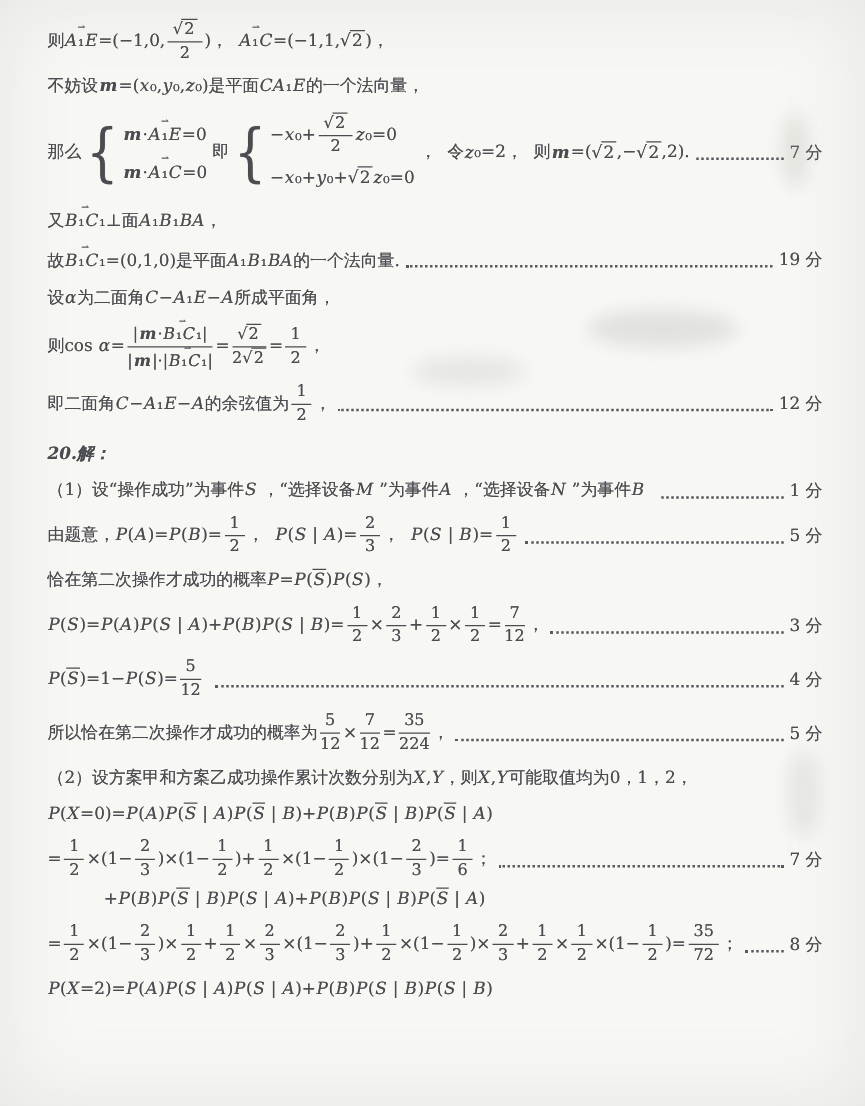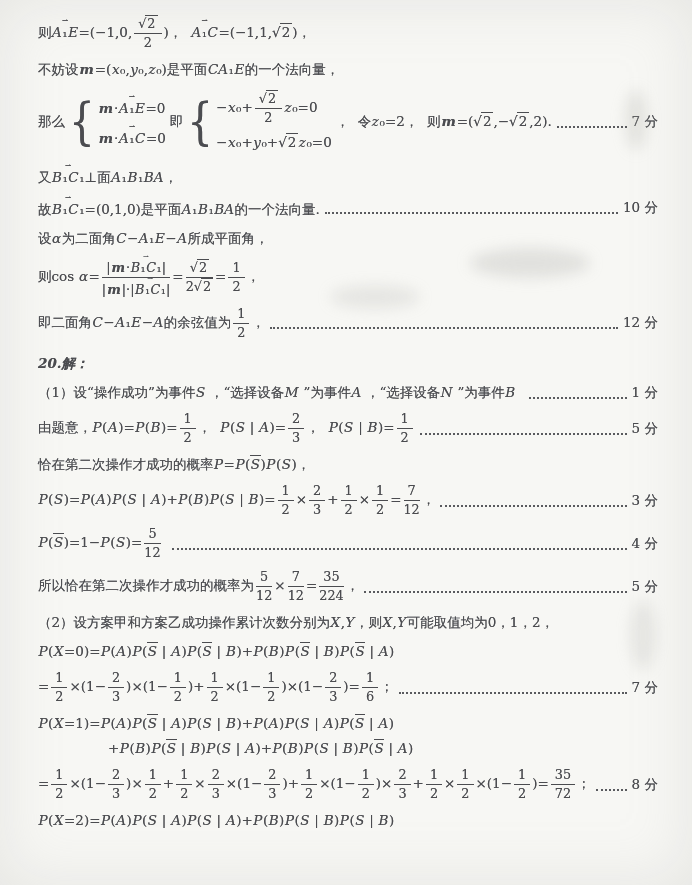--- a/index.html
+++ b/index.html
@@ -21,21 +21,21 @@
     color:var(--ink);
     font-size:13.5px;
     box-shadow:inset 0 0 60px rgba(180,180,175,0.25);
     text-shadow:0 0 0.5px rgba(75,76,80,0.75);
   }
   .line{display:flex;align-items:center;margin:0 0 8px 0;min-height:21px;}
   .line .content{line-height:1.55;white-space:pre-wrap;}
   .line.bold{margin-top:12px;font-style:italic;}
   .line.bold .content{font-weight:700;}
   .line.indent{margin-top:-4px;}
-  .line.indent .content{margin-left:70px;}
+  .line.indent .content{margin-left:45px;}
   i{font-style:italic;padding:0 0.5px;}
   .bfi{font-weight:700;font-style:italic;padding:0 1px;}
   
   .frac{
     display:inline-flex;flex-direction:column;align-items:center;
     vertical-align:middle;margin:0 2px;font-size:0.95em;line-height:1.25;text-align:center;
   }
   .frac .num{border-bottom:1px solid currentColor;padding:0 4px 1px;}
   .frac .den{padding-top:1px;}
   
@@ -76,21 +76,21 @@
       <span class="content">那么<span class="cases"><span class="brace">{</span><span class="ccol"><span class="crow"><span class="bfi">m</span>·<span class="vec"><span class="arr">⇀</span><span><i>A</i>₁<i>E</i></span></span>=0</span><span class="crow"><span class="bfi">m</span>·<span class="vec"><span class="arr">⇀</span><span><i>A</i>₁<i>C</i></span></span>=0</span></span></span>即<span class="cases"><span class="brace">{</span><span class="ccol"><span class="crow">−<i>x</i>₀+<span class="frac"><span class="num"><span class="sqrt"><span class="rad">√</span><span class="rcd">2</span></span></span><span class="den">2</span></span><i>z</i>₀=0</span><span class="crow">−<i>x</i>₀+<i>y</i>₀+<span class="sqrt"><span class="rad">√</span><span class="rcd">2</span></span><i>z</i>₀=0</span></span></span>，  令<i>z</i>₀=2，  则<span class="bfi">m</span>=(<span class="sqrt"><span class="rad">√</span><span class="rcd">2</span></span>,−<span class="sqrt"><span class="rad">√</span><span class="rcd">2</span></span>,2).</span>
       <span class="dots"></span>
       <span class="score">7 分</span>
     </div>
     <div class="line">
       <span class="content">又<span class="vec"><span class="arr">⇀</span><span><i>B</i>₁<i>C</i>₁</span></span>⊥面<i>A</i>₁<i>B</i>₁<i>BA</i>，</span>
     </div>
     <div class="line">
       <span class="content">故<span class="vec"><span class="arr">⇀</span><span><i>B</i>₁<i>C</i>₁</span></span>=(0,1,0)是平面<i>A</i>₁<i>B</i>₁<i>BA</i>的一个法向量.</span>
       <span class="dots"></span>
-      <span class="score">10 分</span>
+      <span class="score">19 分</span>
     </div>
     <div class="line">
       <span class="content">设<i>α</i>为二面角<i>C</i>−<i>A</i>₁<i>E</i>−<i>A</i>所成平面角，</span>
     </div>
     <div class="line">
       <span class="content">则cos <i>α</i>=<span class="frac"><span class="num">|<span class="bfi">m</span>·<span class="vec"><span class="arr">⇀</span><span><i>B</i>₁<i>C</i>₁</span></span>|</span><span class="den">|<span class="bfi">m</span>|·|<span class="vec"><span class="arr">⇀</span><span><i>B</i>₁<i>C</i>₁</span></span>|</span></span>=<span class="frac"><span class="num"><span class="sqrt"><span class="rad">√</span><span class="rcd">2</span></span></span><span class="den">2<span class="sqrt"><span class="rad">√</span><span class="rcd">2</span></span></span></span>=<span class="frac"><span class="num">1</span><span class="den">2</span></span>，</span>
     </div>
     <div class="line">
       <span class="content">即二面角<i>C</i>−<i>A</i>₁<i>E</i>−<i>A</i>的余弦值为<span class="frac"><span class="num">1</span><span class="den">2</span></span>，</span>
       <span class="dots"></span>
@@ -131,23 +131,20 @@
       <span class="content">（2）设方案甲和方案乙成功操作累计次数分别为<i>X</i>,<i>Y</i>，则<i>X</i>,<i>Y</i>可能取值均为0，1，2，</span>
     </div>
     <div class="line">
       <span class="content"><i>P</i>(<i>X</i>=0)=<i>P</i>(<i>A</i>)<i>P</i>(<span class="bar"><i>S</i></span> | <i>A</i>)<i>P</i>(<span class="bar"><i>S</i></span> | <i>B</i>)+<i>P</i>(<i>B</i>)<i>P</i>(<span class="bar"><i>S</i></span> | <i>B</i>)<i>P</i>(<span class="bar"><i>S</i></span> | <i>A</i>)</span>
     </div>
     <div class="line">
       <span class="content">=<span class="frac"><span class="num">1</span><span class="den">2</span></span>×(1−<span class="frac"><span class="num">2</span><span class="den">3</span></span>)×(1−<span class="frac"><span class="num">1</span><span class="den">2</span></span>)+<span class="frac"><span class="num">1</span><span class="den">2</span></span>×(1−<span class="frac"><span class="num">1</span><span class="den">2</span></span>)×(1−<span class="frac"><span class="num">2</span><span class="den">3</span></span>)=<span class="frac"><span class="num">1</span><span class="den">6</span></span>；</span>
       <span class="dots"></span>
       <span class="score">7 分</span>
     </div>
-    <div class="line">
-      <span class="content"><i>P</i>(<i>X</i>=1)=<i>P</i>(<i>A</i>)<i>P</i>(<span class="bar"><i>S</i></span> | <i>A</i>)<i>P</i>(<i>S</i> | <i>B</i>)+<i>P</i>(<i>A</i>)<i>P</i>(<i>S</i> | <i>A</i>)<i>P</i>(<span class="bar"><i>S</i></span> | <i>A</i>)</span>
-    </div>
     <div class="line indent">
       <span class="content">+<i>P</i>(<i>B</i>)<i>P</i>(<span class="bar"><i>S</i></span> | <i>B</i>)<i>P</i>(<i>S</i> | <i>A</i>)+<i>P</i>(<i>B</i>)<i>P</i>(<i>S</i> | <i>B</i>)<i>P</i>(<span class="bar"><i>S</i></span> | <i>A</i>)</span>
     </div>
     <div class="line">
       <span class="content">=<span class="frac"><span class="num">1</span><span class="den">2</span></span>×(1−<span class="frac"><span class="num">2</span><span class="den">3</span></span>)×<span class="frac"><span class="num">1</span><span class="den">2</span></span>+<span class="frac"><span class="num">1</span><span class="den">2</span></span>×<span class="frac"><span class="num">2</span><span class="den">3</span></span>×(1−<span class="frac"><span class="num">2</span><span class="den">3</span></span>)+<span class="frac"><span class="num">1</span><span class="den">2</span></span>×(1−<span class="frac"><span class="num">1</span><span class="den">2</span></span>)×<span class="frac"><span class="num">2</span><span class="den">3</span></span>+<span class="frac"><span class="num">1</span><span class="den">2</span></span>×<span class="frac"><span class="num">1</span><span class="den">2</span></span>×(1−<span class="frac"><span class="num">1</span><span class="den">2</span></span>)=<span class="frac"><span class="num">35</span><span class="den">72</span></span>；</span>
       <span class="dots"></span>
       <span class="score">8 分</span>
     </div>
     <div class="line">
       <span class="content"><i>P</i>(<i>X</i>=2)=<i>P</i>(<i>A</i>)<i>P</i>(<i>S</i> | <i>A</i>)<i>P</i>(<i>S</i> | <i>A</i>)+<i>P</i>(<i>B</i>)<i>P</i>(<i>S</i> | <i>B</i>)<i>P</i>(<i>S</i> | <i>B</i>)</span>

